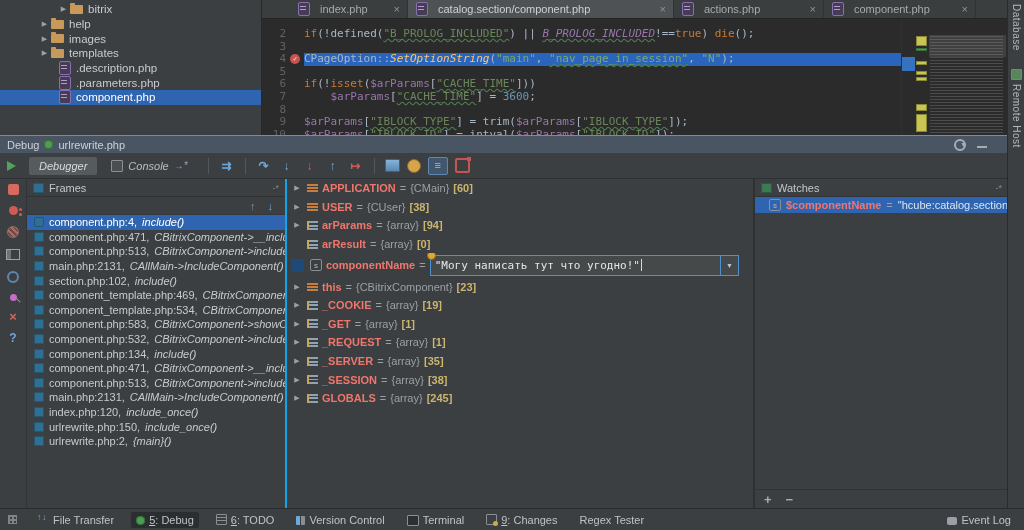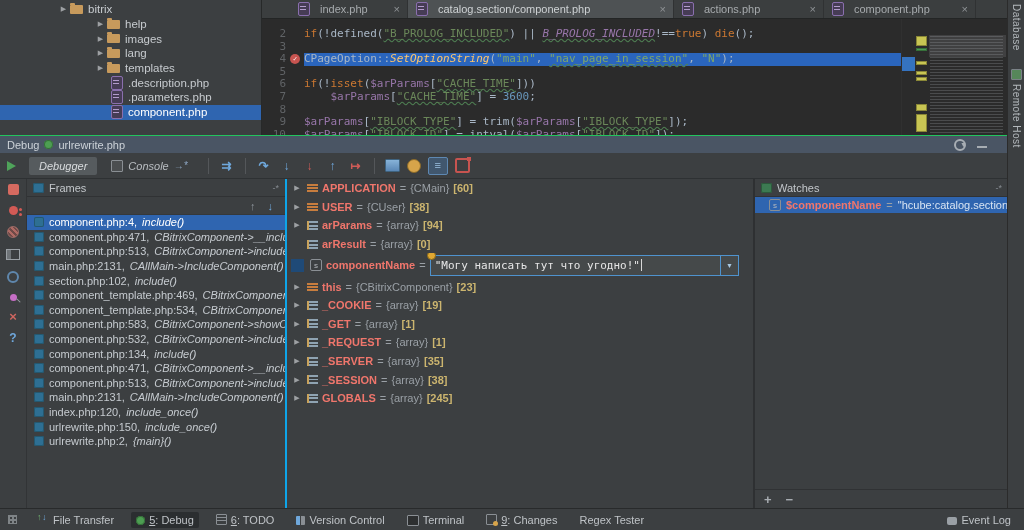--- a/index.html
+++ b/index.html
@@ -9,22 +9,22 @@
   
   .rstrip{position:absolute;right:0;top:0;width:16px;height:508px;background:#3c3f41;border-left:1px solid #2b2b2b;display:flex;flex-direction:column;align-items:center;}
   .vbtn{writing-mode:vertical-rl;font-size:10px;color:#b4b9bd;letter-spacing:0.5px;margin-top:4px;white-space:nowrap;}
   .rs-ic{width:9px;height:9px;margin-top:18px;background:#56875a;border:1px solid #7b8287;border-radius:1px;}
   
   .top{display:flex;height:135px;}
   .tree{width:262px;background:#3c3f41;border-right:1px solid #272929;overflow:hidden;padding-top:2px;box-sizing:border-box;}
   .trow{height:14.7px;display:flex;align-items:center;white-space:nowrap;color:#c7cbcf;font-size:11.5px;}
   .trow.sel{background:#2f65b0;color:#fff;}
   .trow .arr{width:11px;text-align:center;font-size:7px;color:#9da0a3;flex:none;}
-  .lv1{padding-left:58px;}.lv2{padding-left:70px;}.lv3{padding-left:95px;}
-  .nofold{padding-left:110px;}
+  .lv1{padding-left:58px;}.lv2{padding-left:70px;}.lv3{padding-left:39px;}
+  .nofold{padding-left:58px;}
   .fold-ic{width:13px;height:9px;background:#c79a5c;border-radius:1px;position:relative;margin:0 5px 0 1px;flex:none;}
   .fold-ic:before{content:"";position:absolute;top:-2px;left:0;width:5px;height:2px;background:#c79a5c;border-radius:1px 1px 0 0;}
   .php-ic{width:10px;height:12px;background:#463c55;border:1px solid #8a6fae;border-radius:2px;margin:0 5px 0 1px;flex:none;position:relative;}
   .php-ic:before{content:"";position:absolute;left:1px;top:3px;width:6px;height:1px;background:#b39ccc;box-shadow:0 3px 0 #b39ccc;}
   
   .editor-col{flex:1;display:flex;flex-direction:column;background:#2b2b2b;min-width:0;}
   .tabbar{height:19px;background:#3b3e3f;display:flex;align-items:stretch;border-bottom:1px solid #232525;padding-left:28px;box-sizing:border-box;}
   .tab{display:flex;align-items:center;padding:0 7px;color:#a7abae;border-right:1px solid #303233;font-size:11px;box-sizing:border-box;}
   .tab .lbl{margin-left:5px;white-space:nowrap;overflow:hidden;}
   .tab .close{margin-left:auto;color:#8f9396;font-size:11px;padding-left:10px;}
@@ -155,25 +155,20 @@
             <span>help</span>
           </div>
           <div class="trow lv3">
             <span class="arr">▶</span>
             <span class="fold-ic"></span>
             <span>images</span>
           </div>
           <div class="trow lv3">
             <span class="arr">▶</span>
             <span class="fold-ic"></span>
-            <span>lang</span>
-          </div>
-          <div class="trow lv3">
-            <span class="arr">▶</span>
-            <span class="fold-ic"></span>
             <span>templates</span>
           </div>
           <div class="trow lv3 nofold">
             <span class="php-ic"></span>
             <span>.description.php</span>
           </div>
           <div class="trow lv3 nofold">
             <span class="php-ic"></span>
             <span>.parameters.php</span>
           </div>

